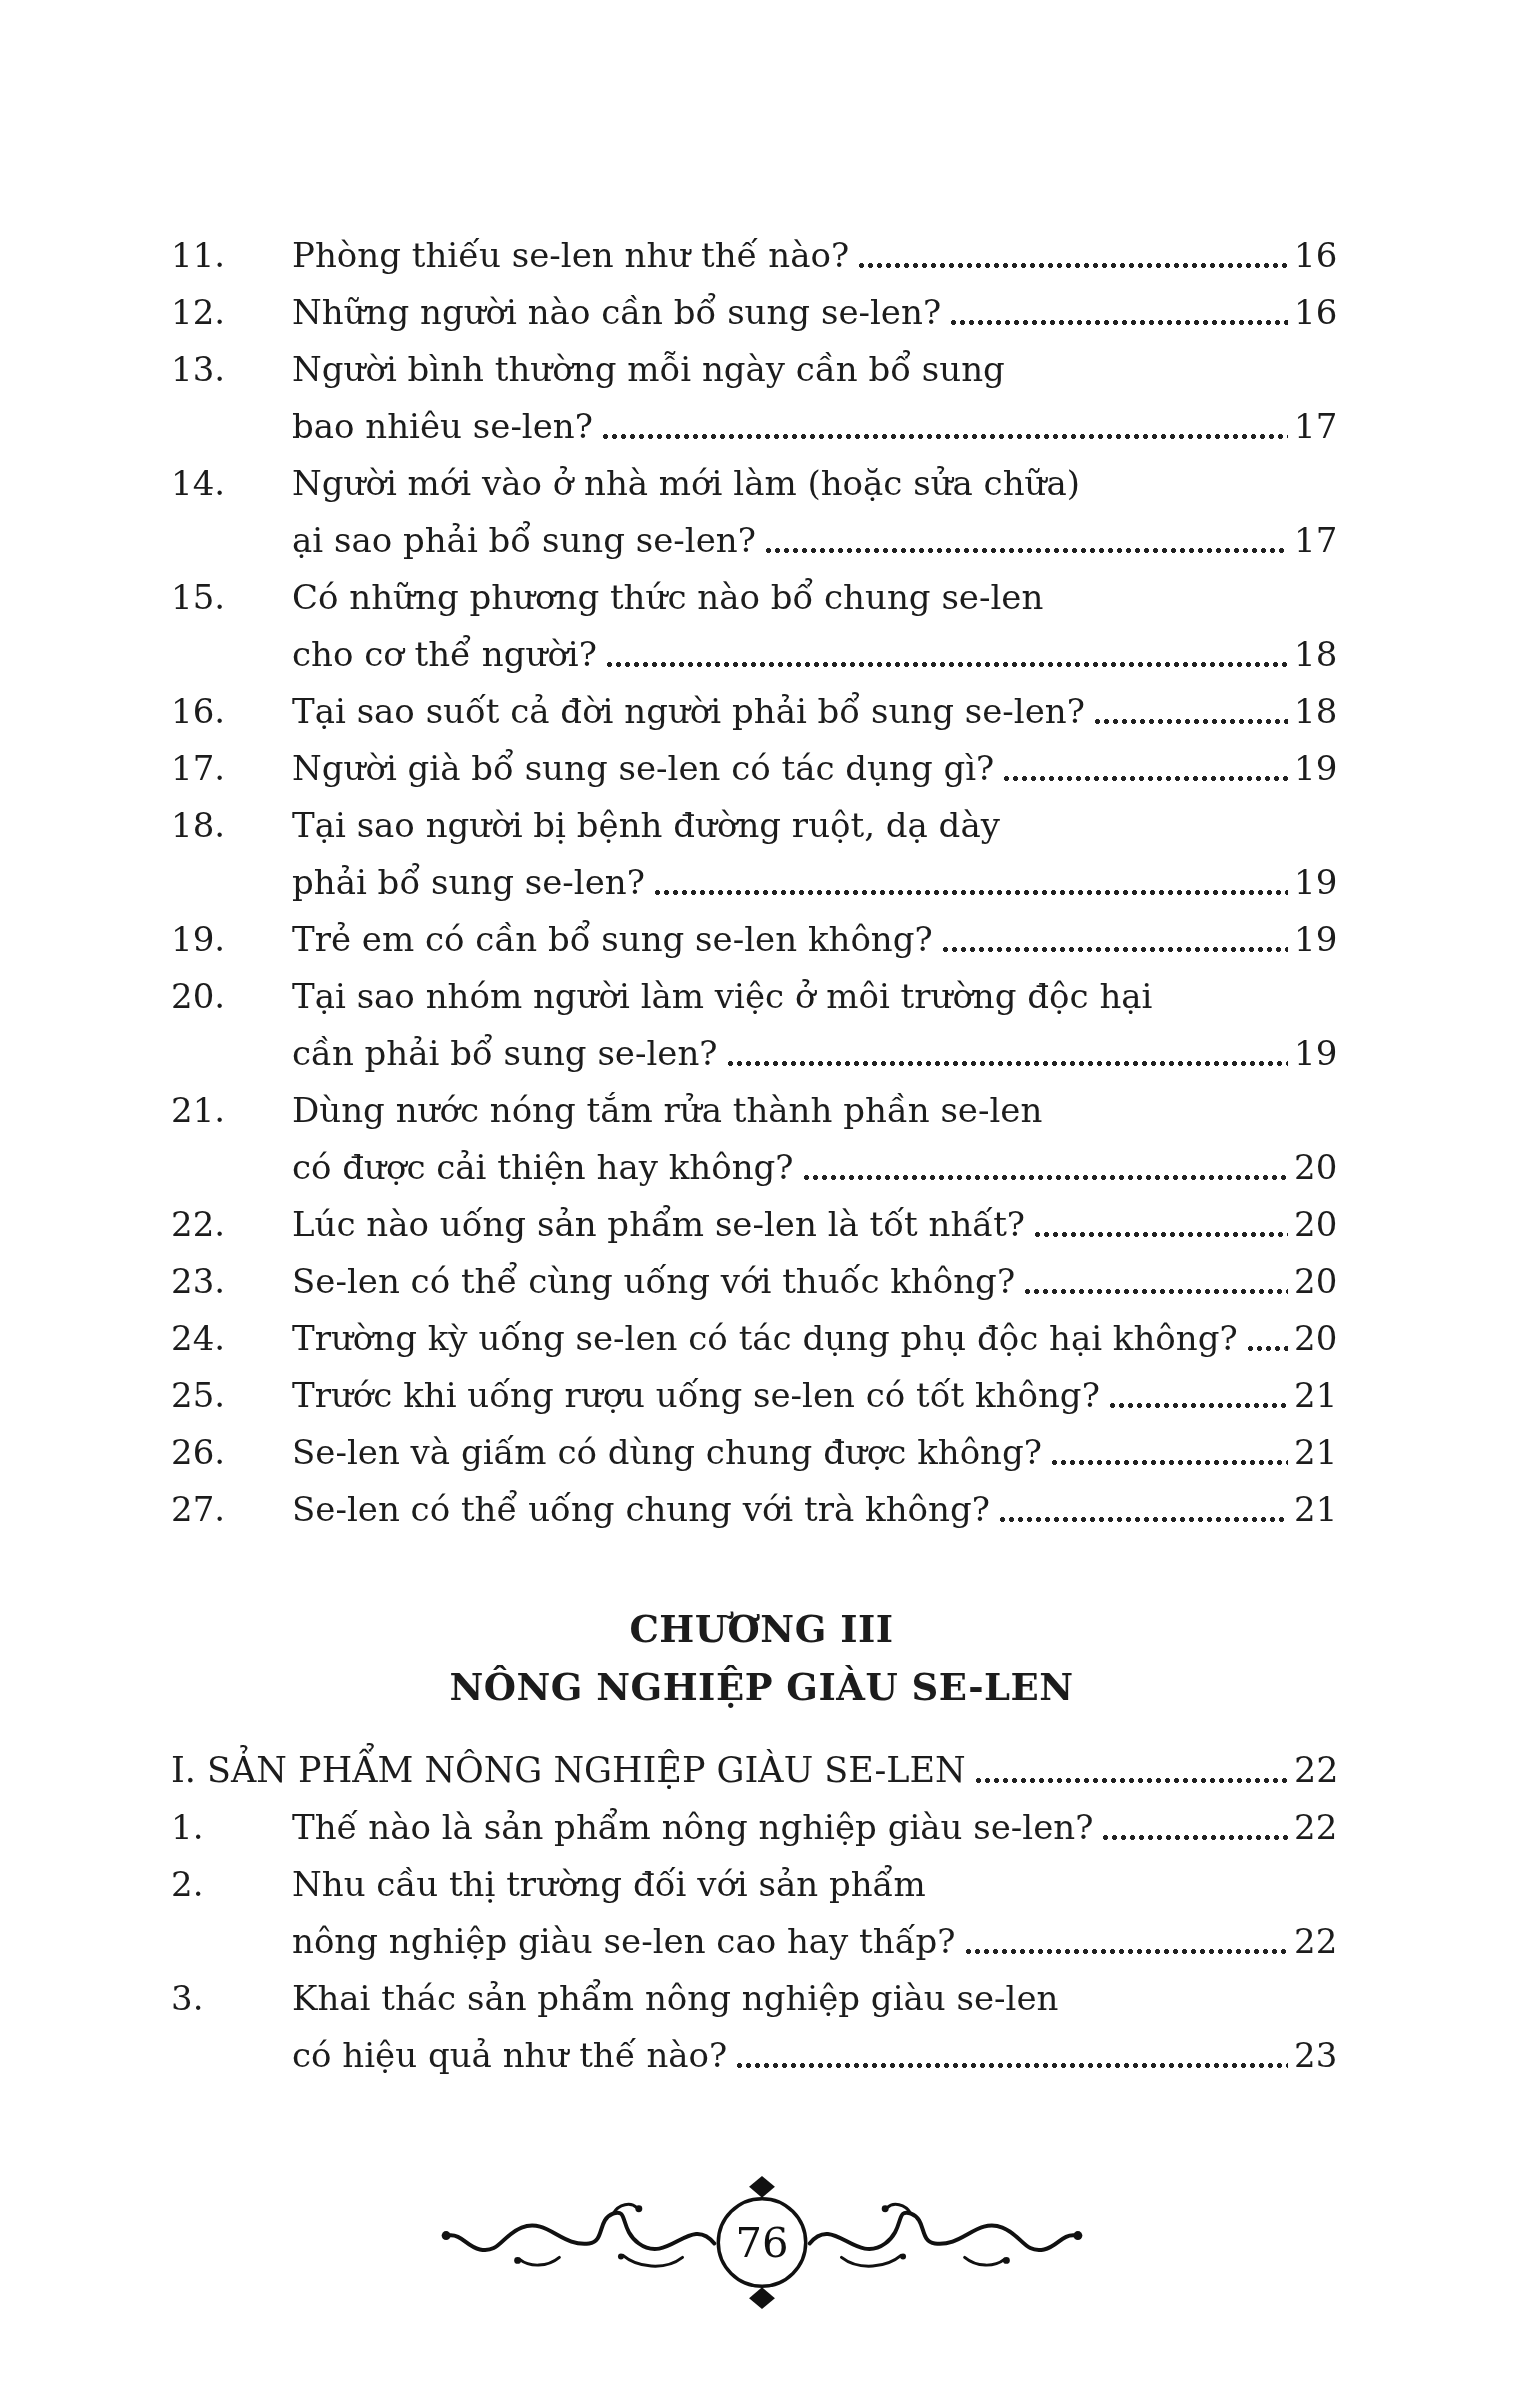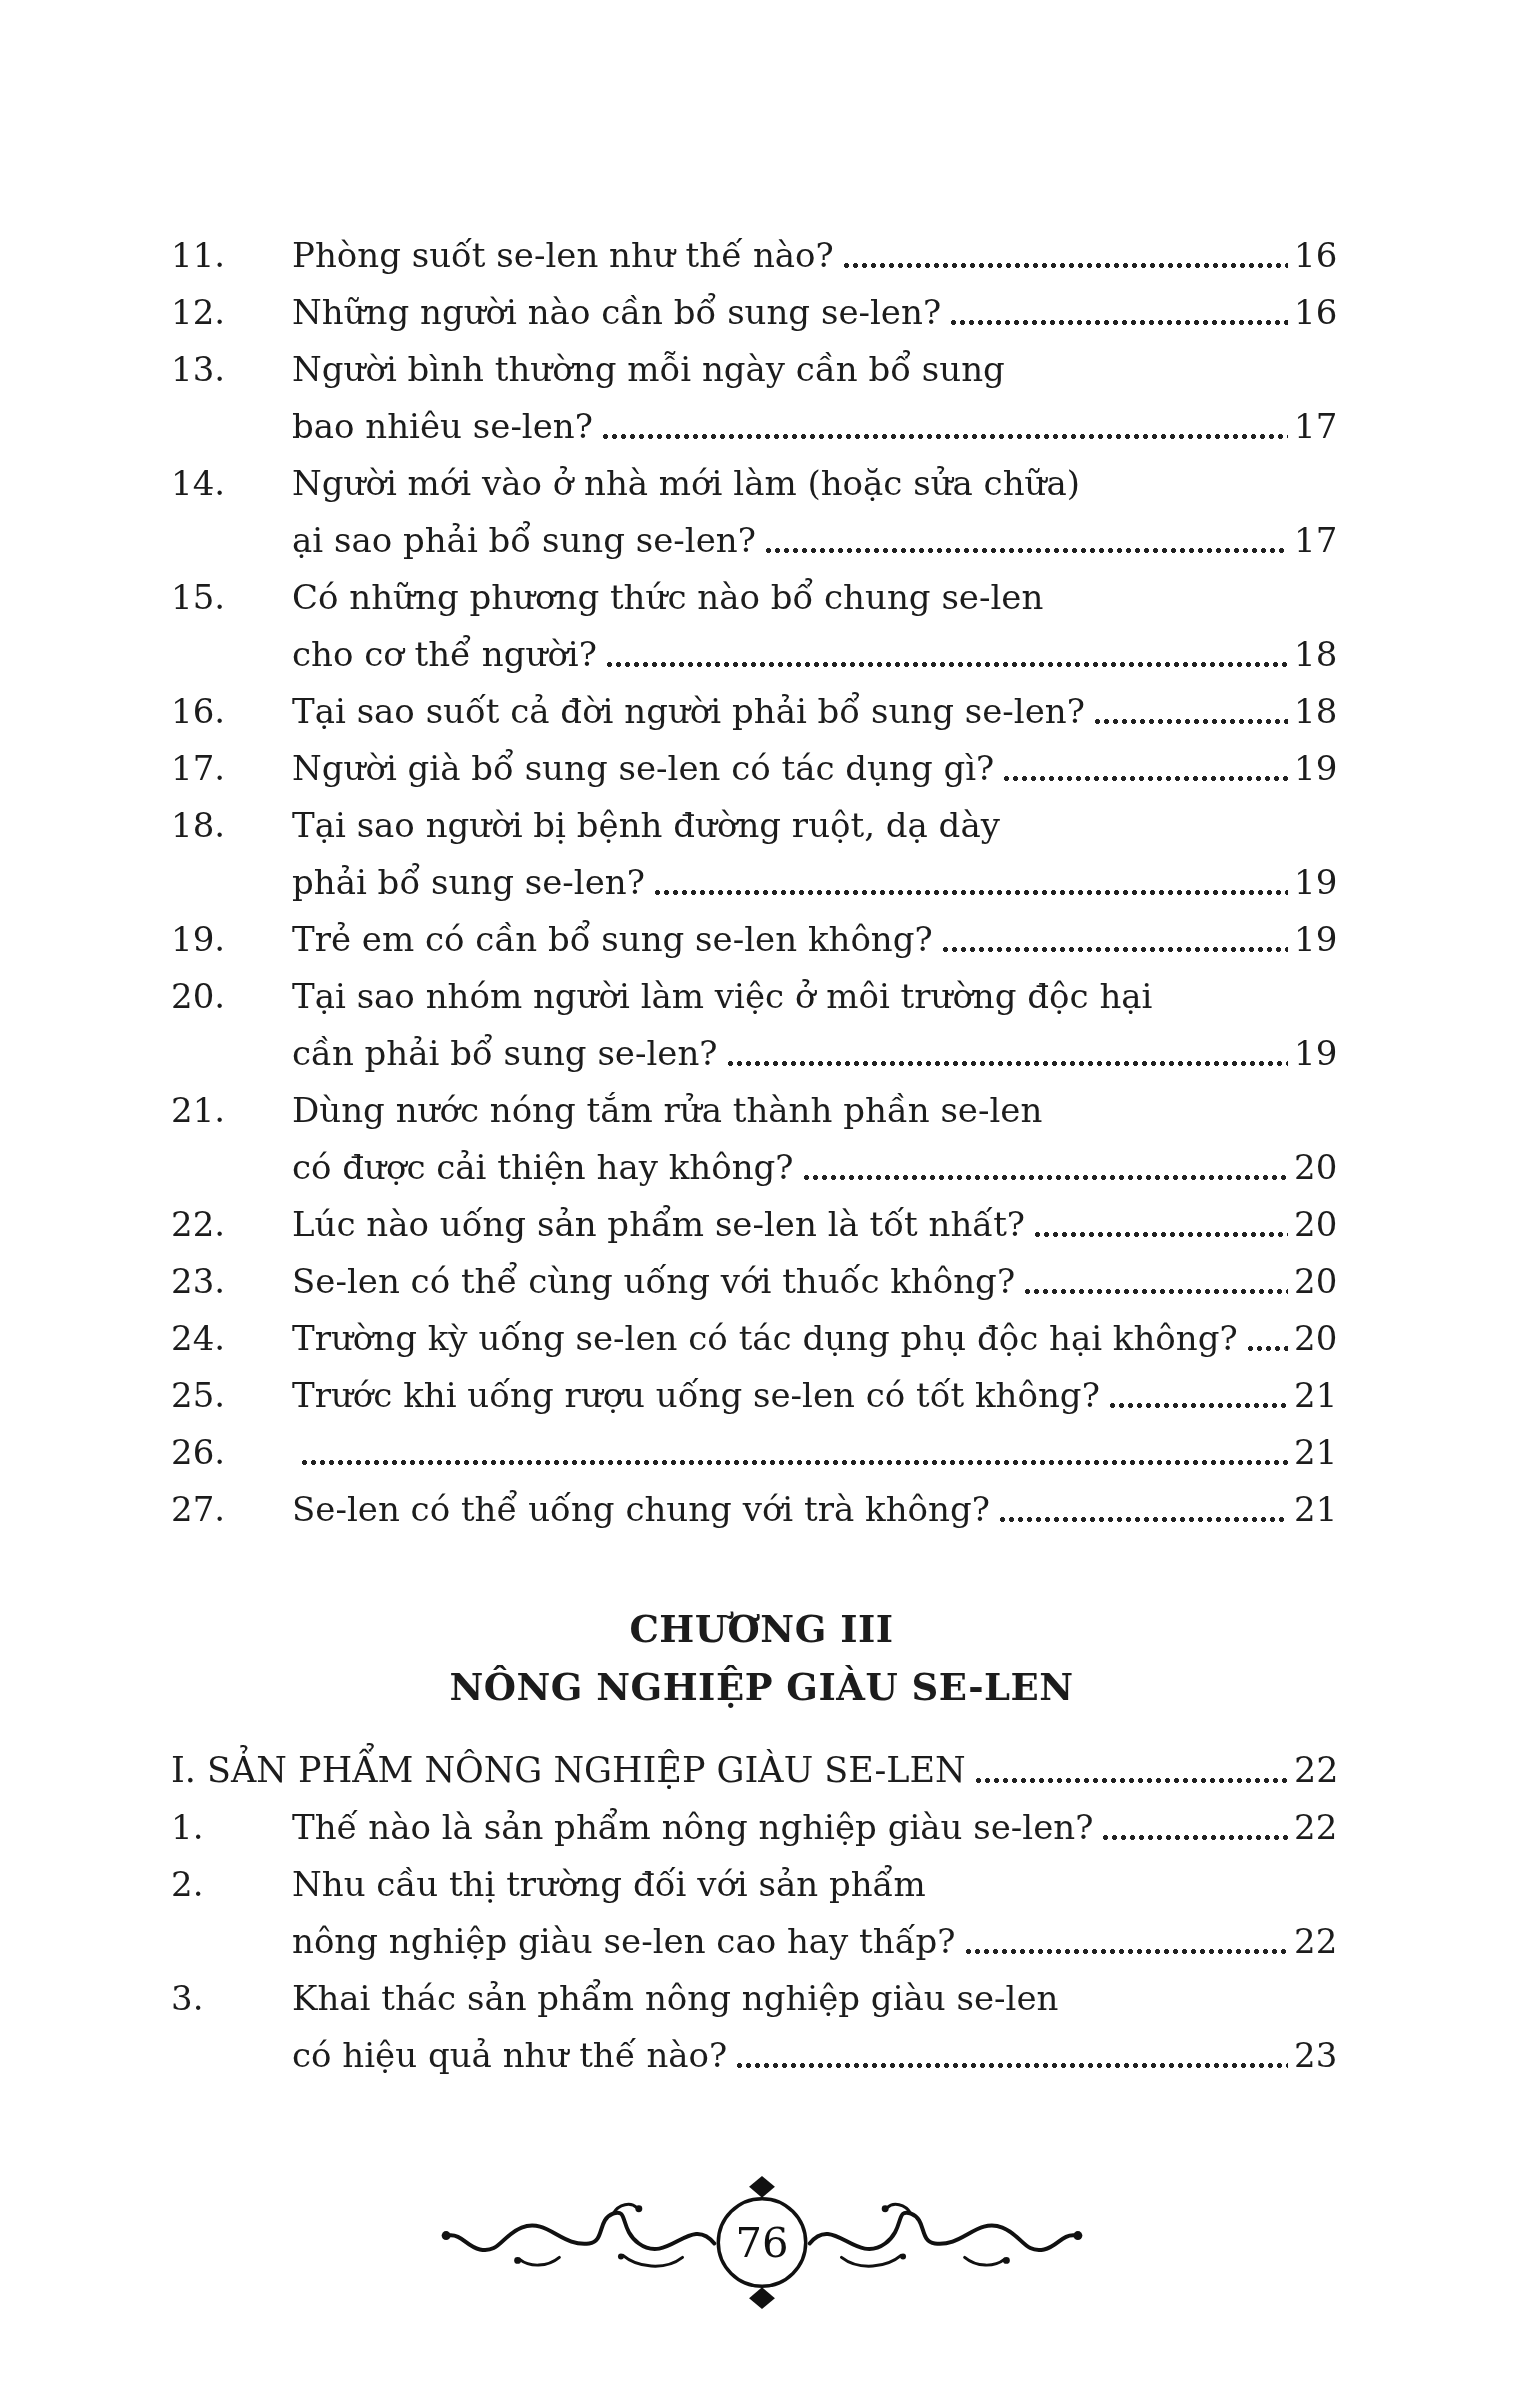--- a/index.html
+++ b/index.html
@@ -80,21 +80,21 @@
   }
 </style>
 </head>
 <body>
 
 <div class="book-page">
 
   <div>
       <div class="toc-row">
     <span class="num-col">11.</span>
-    <span class="toc-text">Phòng suốt se-len như thế nào?</span>
+    <span class="toc-text">Phòng thiếu se-len như thế nào?</span>
     <span class="dots"></span>
     <span class="page-col">16</span>
   </div>
       <div class="toc-row">
     <span class="num-col">12.</span>
     <span class="toc-text">Những người nào cần bổ sung se-len?</span>
     <span class="dots"></span>
     <span class="page-col">16</span>
   </div>
       <div class="toc-row">
@@ -206,20 +206,21 @@
     <span class="page-col">20</span>
   </div>
       <div class="toc-row">
     <span class="num-col">25.</span>
     <span class="toc-text">Trước khi uống rượu uống se-len có tốt không?</span>
     <span class="dots"></span>
     <span class="page-col">21</span>
   </div>
       <div class="toc-row">
     <span class="num-col">26.</span>
+    <span class="toc-text">Se-len và giấm có dùng chung được không?</span>
     <span class="dots"></span>
     <span class="page-col">21</span>
   </div>
       <div class="toc-row">
     <span class="num-col">27.</span>
     <span class="toc-text">Se-len có thể uống chung với trà không?</span>
     <span class="dots"></span>
     <span class="page-col">21</span>
   </div>
     </div>

